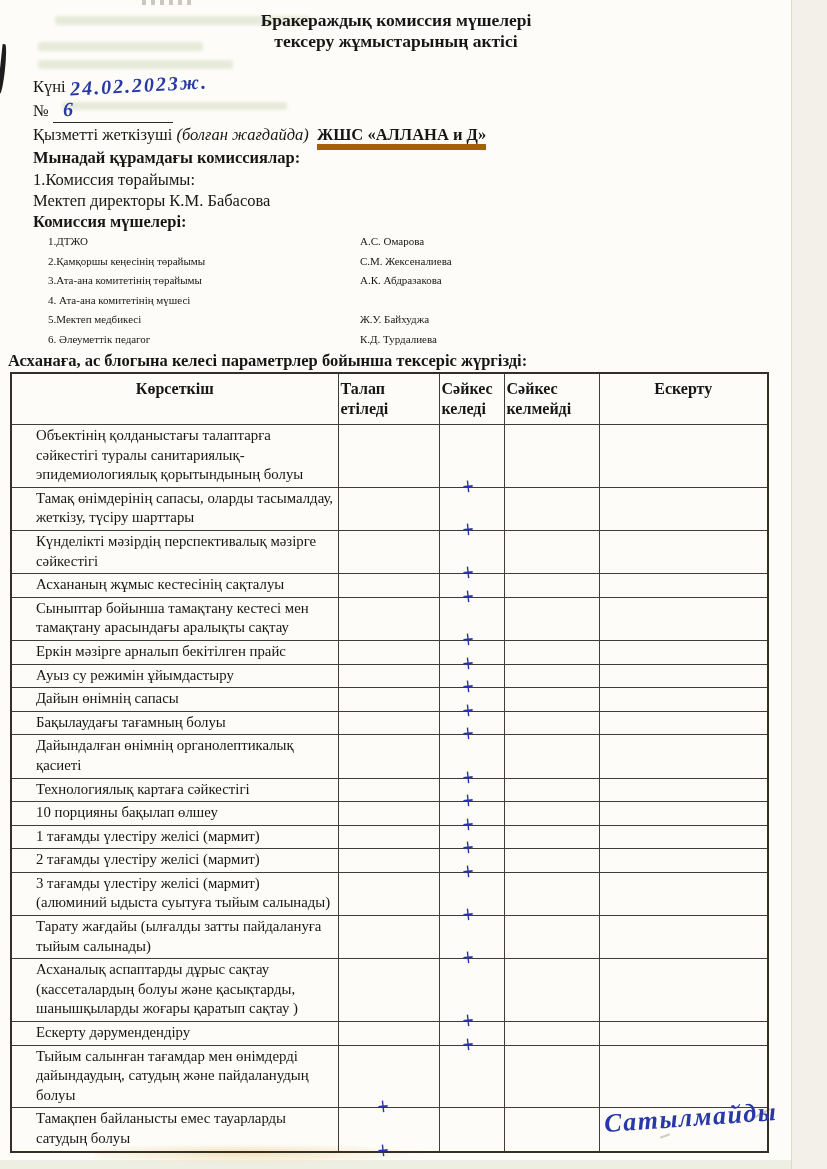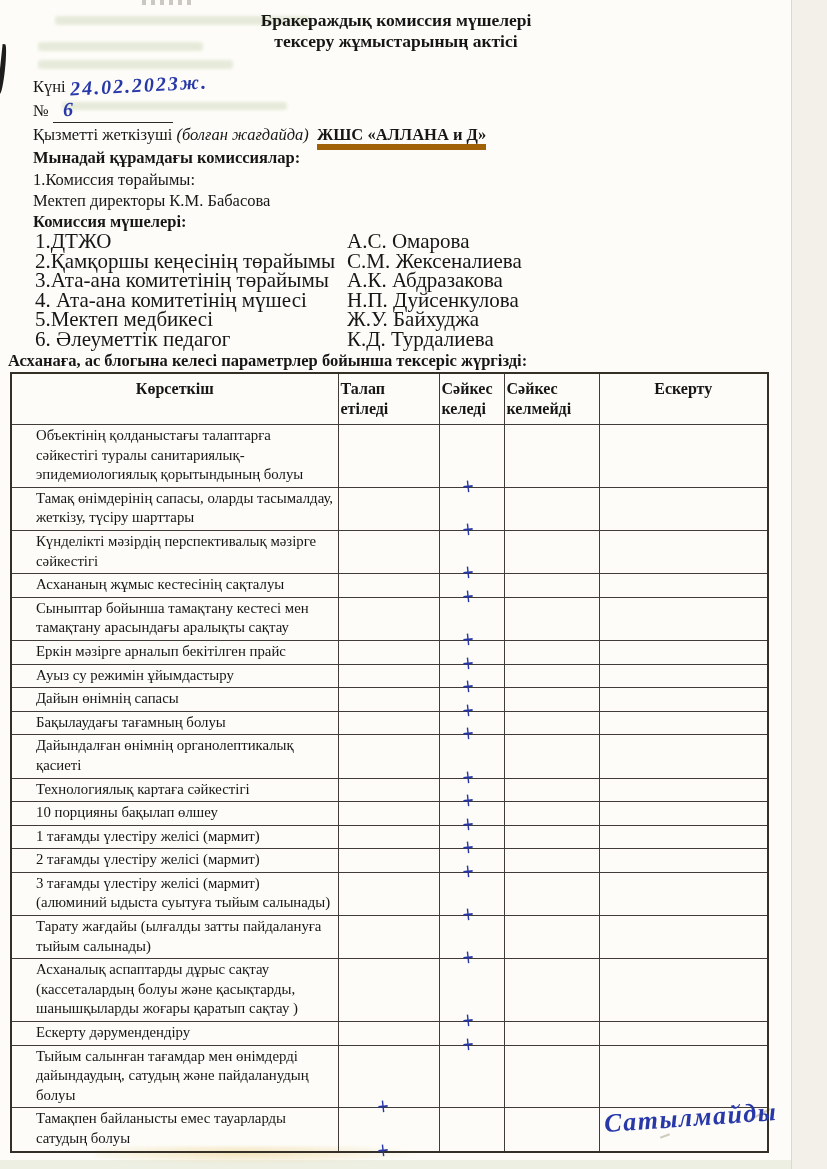--- a/index.html
+++ b/index.html
@@ -20,21 +20,21 @@
   .hand { font-style:italic; color:#2838a8; font-size:20px;
     letter-spacing:2px; display:inline-block; transform:rotate(-3deg); font-weight:bold; }
   .blank-line { display:inline-block; min-width:120px; border-bottom:1.5px solid #2a2a2a; margin-left:4px; }
   .blank-line .hand { margin-left:10px; transform:rotate(-2deg); }
   .u-val { border-bottom:1.5px solid #2a2a2a; padding:0 8px; margin-left:14px; font-weight:600; }
   .ital { font-style:italic; }
   .bold-u { font-weight:bold; border-bottom:6px solid #a16207; margin-left:4px; }
   .bold-line { font-weight:bold; }
 
   .commission { margin:0 0 0 33px; font-size:16.5px; line-height:21px; }
-  .members { margin-left:35px; font-size:21px; }
+  .members { margin-left:48px; font-size:11px; }
   .member-row { display:grid; grid-template-columns:312px auto; line-height:19.5px; }
 
   .insp-heading { font-weight:bold; font-size:16.5px; margin:2px 0 1px 8px; line-height:20px; }
 
   table.insp { border-collapse:collapse; table-layout:fixed; width:757px; margin-left:10px;
     font-size:14.8px; }
   table.insp col.w1{width:327px} table.insp col.w2{width:101px}
   table.insp col.w3{width:65px}  table.insp col.w4{width:95px} table.insp col.w5{width:169px}
   table.insp th, table.insp td { border:1.4px solid #413c38; }
   table.insp { border:2px solid #343028; }
@@ -114,21 +114,20 @@
         <div class="member-row">
           <span>2.Қамқоршы кеңесінің төрайымы</span>
           <span>С.М. Жексеналиева</span>
         </div>
         <div class="member-row">
           <span>3.Ата-ана комитетінің төрайымы</span>
           <span>А.К. Абдразакова</span>
         </div>
         <div class="member-row">
           <span>4. Ата-ана комитетінің мүшесі</span>
-          <span>Н.П. Дуйсенкулова</span>
         </div>
         <div class="member-row">
           <span>5.Мектеп медбикесі</span>
           <span>Ж.У. Байхуджа</span>
         </div>
         <div class="member-row">
           <span>6. Әлеуметтік педагог</span>
           <span>К.Д. Турдалиева</span>
         </div>
       </div>

